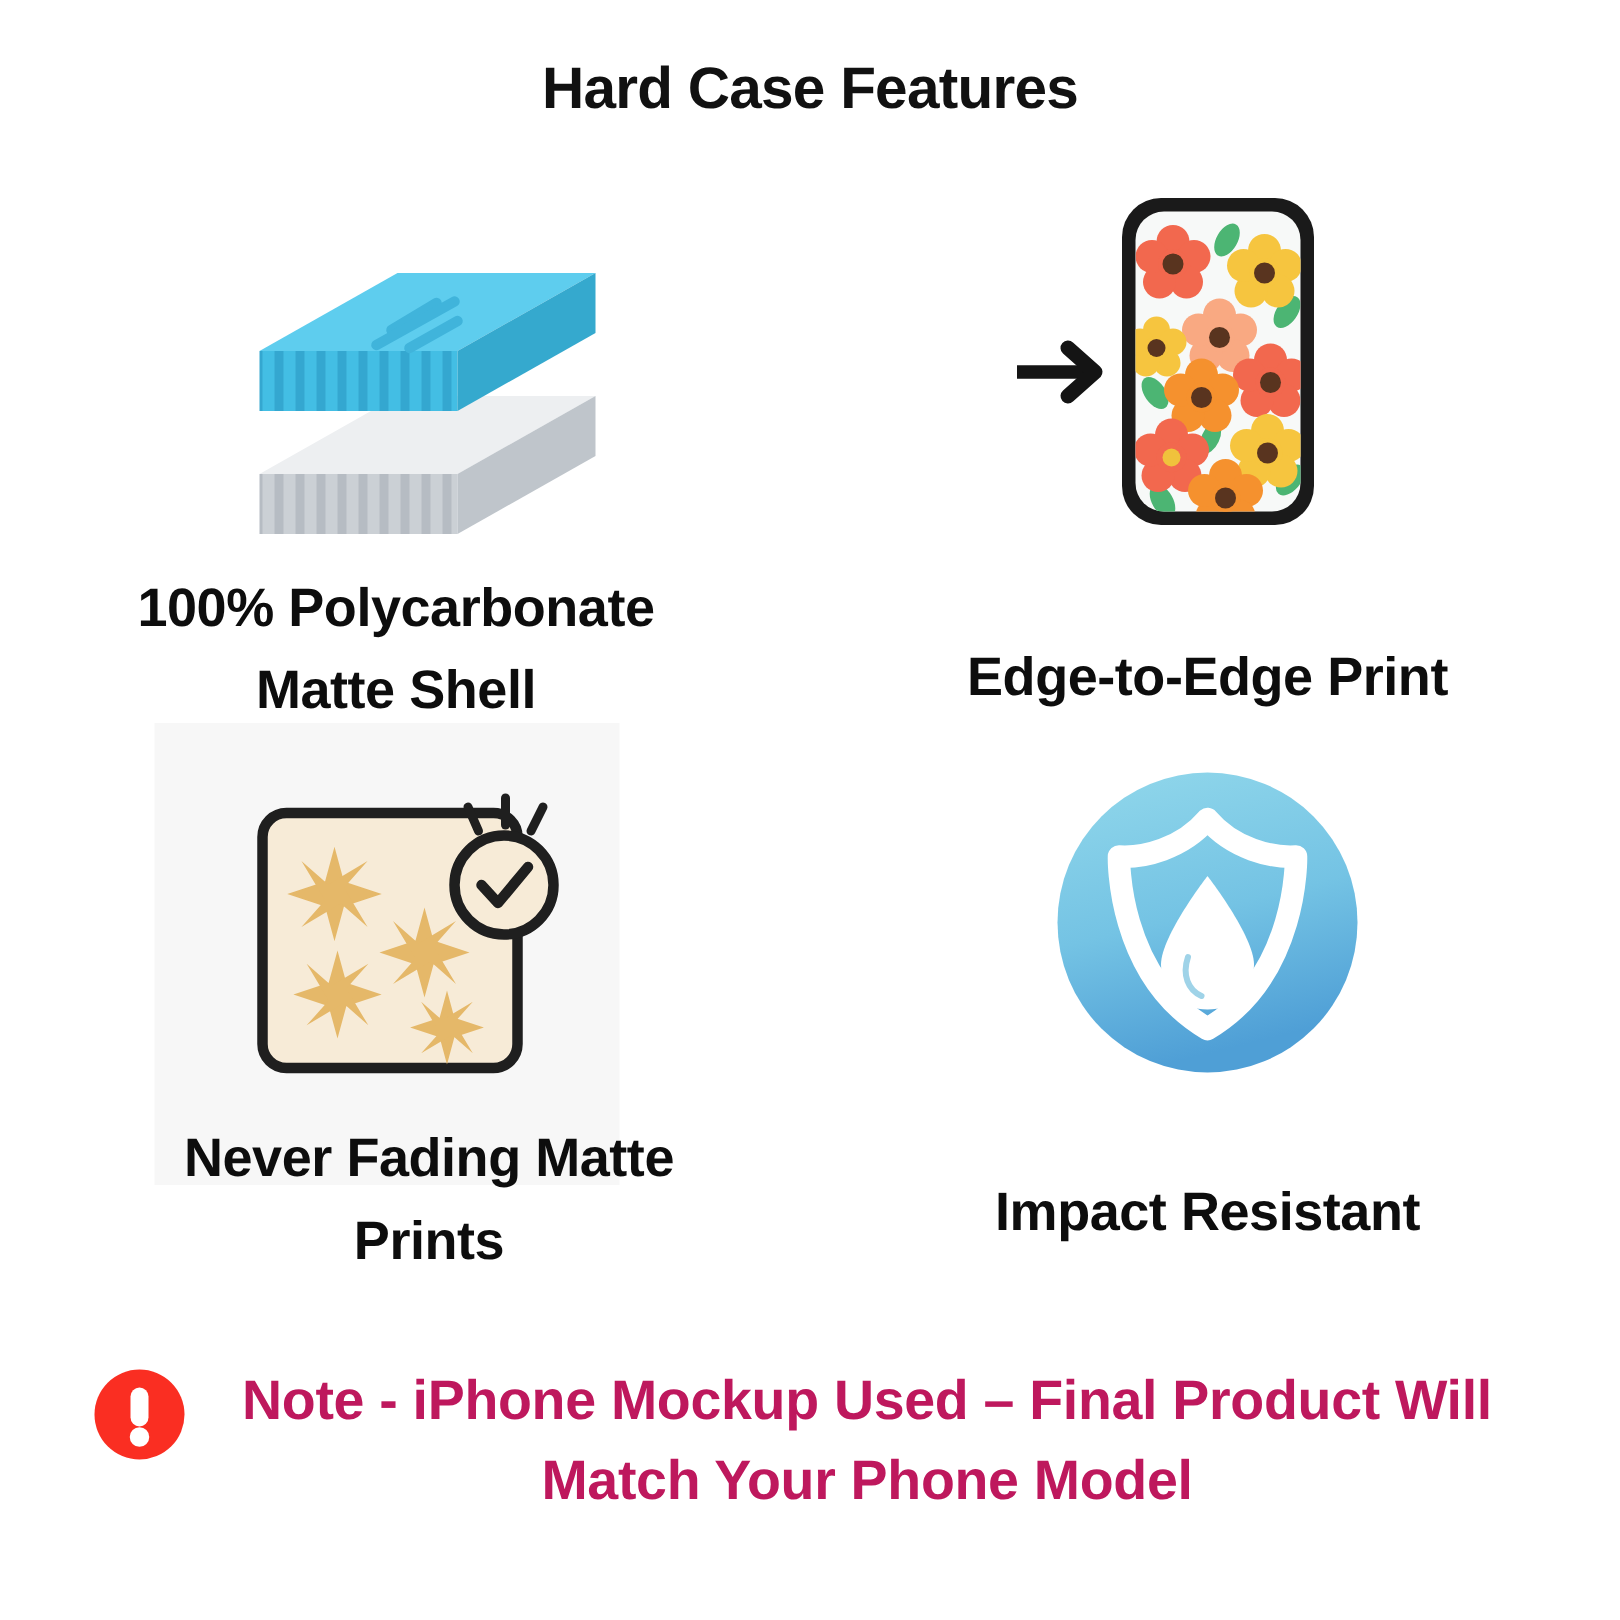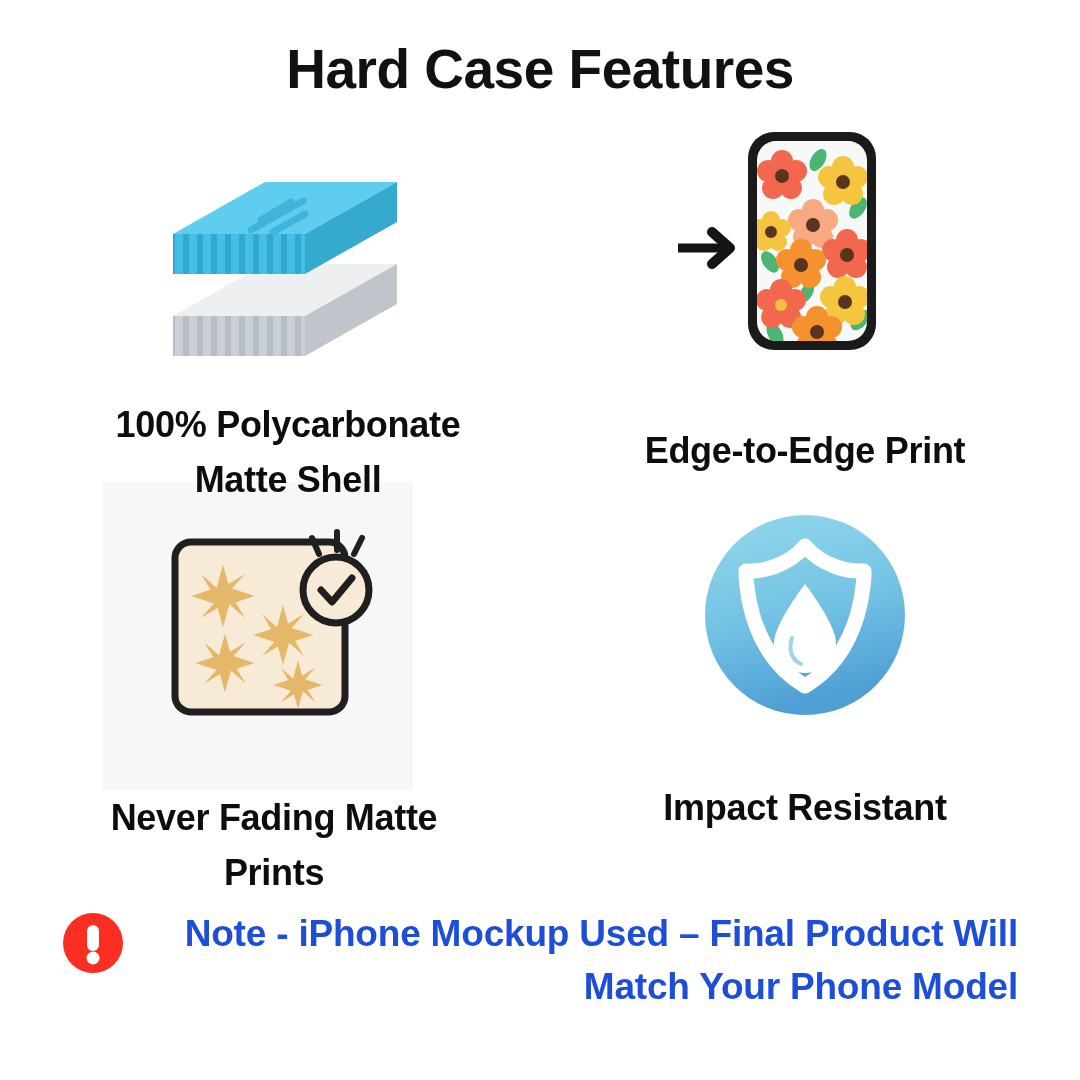--- a/index.html
+++ b/index.html
@@ -15,21 +15,21 @@
     width: 1080px; height: 1080px;
     background: #ffffff;
   }
 
   
   .title {
     position: absolute;
     left: 0; top: 38px;
     width: 1080px;
     text-align: center;
-    font-size: 55px;
+    font-size: 39px;
     font-weight: 700;
     color: #111111;
     letter-spacing: -0.5px;
     line-height: 1.15;
   }
 
   
   .feature { position: absolute; }
 
   .feature-label {
@@ -40,38 +40,38 @@
     color: #0d0d0d;
     line-height: 1.52;
     letter-spacing: -0.3px;
     white-space: pre-line;
     z-index: 6;
   }
 
   
   #cell-layers { left: 35px; top: 150px; width: 490px; height: 340px; }
   #icon-layers { position: absolute; left: 120px; top: 18px; }
-  #label-layers { left: 43px; top: 378px; width: 490px; margin-top: 20px; }
+  #label-layers { left: 19px; top: 378px; width: 490px; }
 
   
   #cell-phone { left: 560px; top: 120px; width: 490px; height: 290px; }
   #icon-phone { position: absolute; left: 110px; top: 0px; }
   #label-phone { left: 560px; top: 424px; width: 490px; }
 
   
   .gray-panel {
     position: absolute;
     left: 103px; top: 482px;
     width: 310px; height: 308px;
     background: #f7f7f7;
     z-index: 1;
   }
   #cell-sparkle { left: 35px; top: 500px; width: 490px; height: 250px; z-index: 3; }
   #icon-sparkle { position: absolute; left: 120px; top: 10px; }
-  #label-sparkle { left: 29px; top: 745px; width: 490px; margin-top: 46px; }
+  #label-sparkle { left: 41px; top: 745px; width: 490px; }
 
   
   #cell-shield { left: 560px; top: 510px; width: 490px; height: 240px; }
   #icon-shield { position: absolute; left: 140px; top: 0px; }
   #label-shield { left: 560px; top: 781px; width: 490px; }
 
   
   .note-wrap {
     position: absolute;
     left: 0; top: 908px;
@@ -82,24 +82,24 @@
   }
   .note-icon {
     flex: 0 0 auto;
     width: 62px; height: 62px;
     margin-top: 4px;
     margin-right: 14px;
   }
   .note-text {
     flex: 0 1 auto;
     max-width: 880px;
-    text-align: right;
+    text-align: center;
     font-size: 37px;
     font-weight: 700;
-    color: #1d4ed8;
+    color: #be185d;
     line-height: 1.43;
     letter-spacing: -0.2px;
   }
 </style>
 </head>
 <body>
 
 <div id="page">
 
   <div class="title">Hard Case Features</div>

